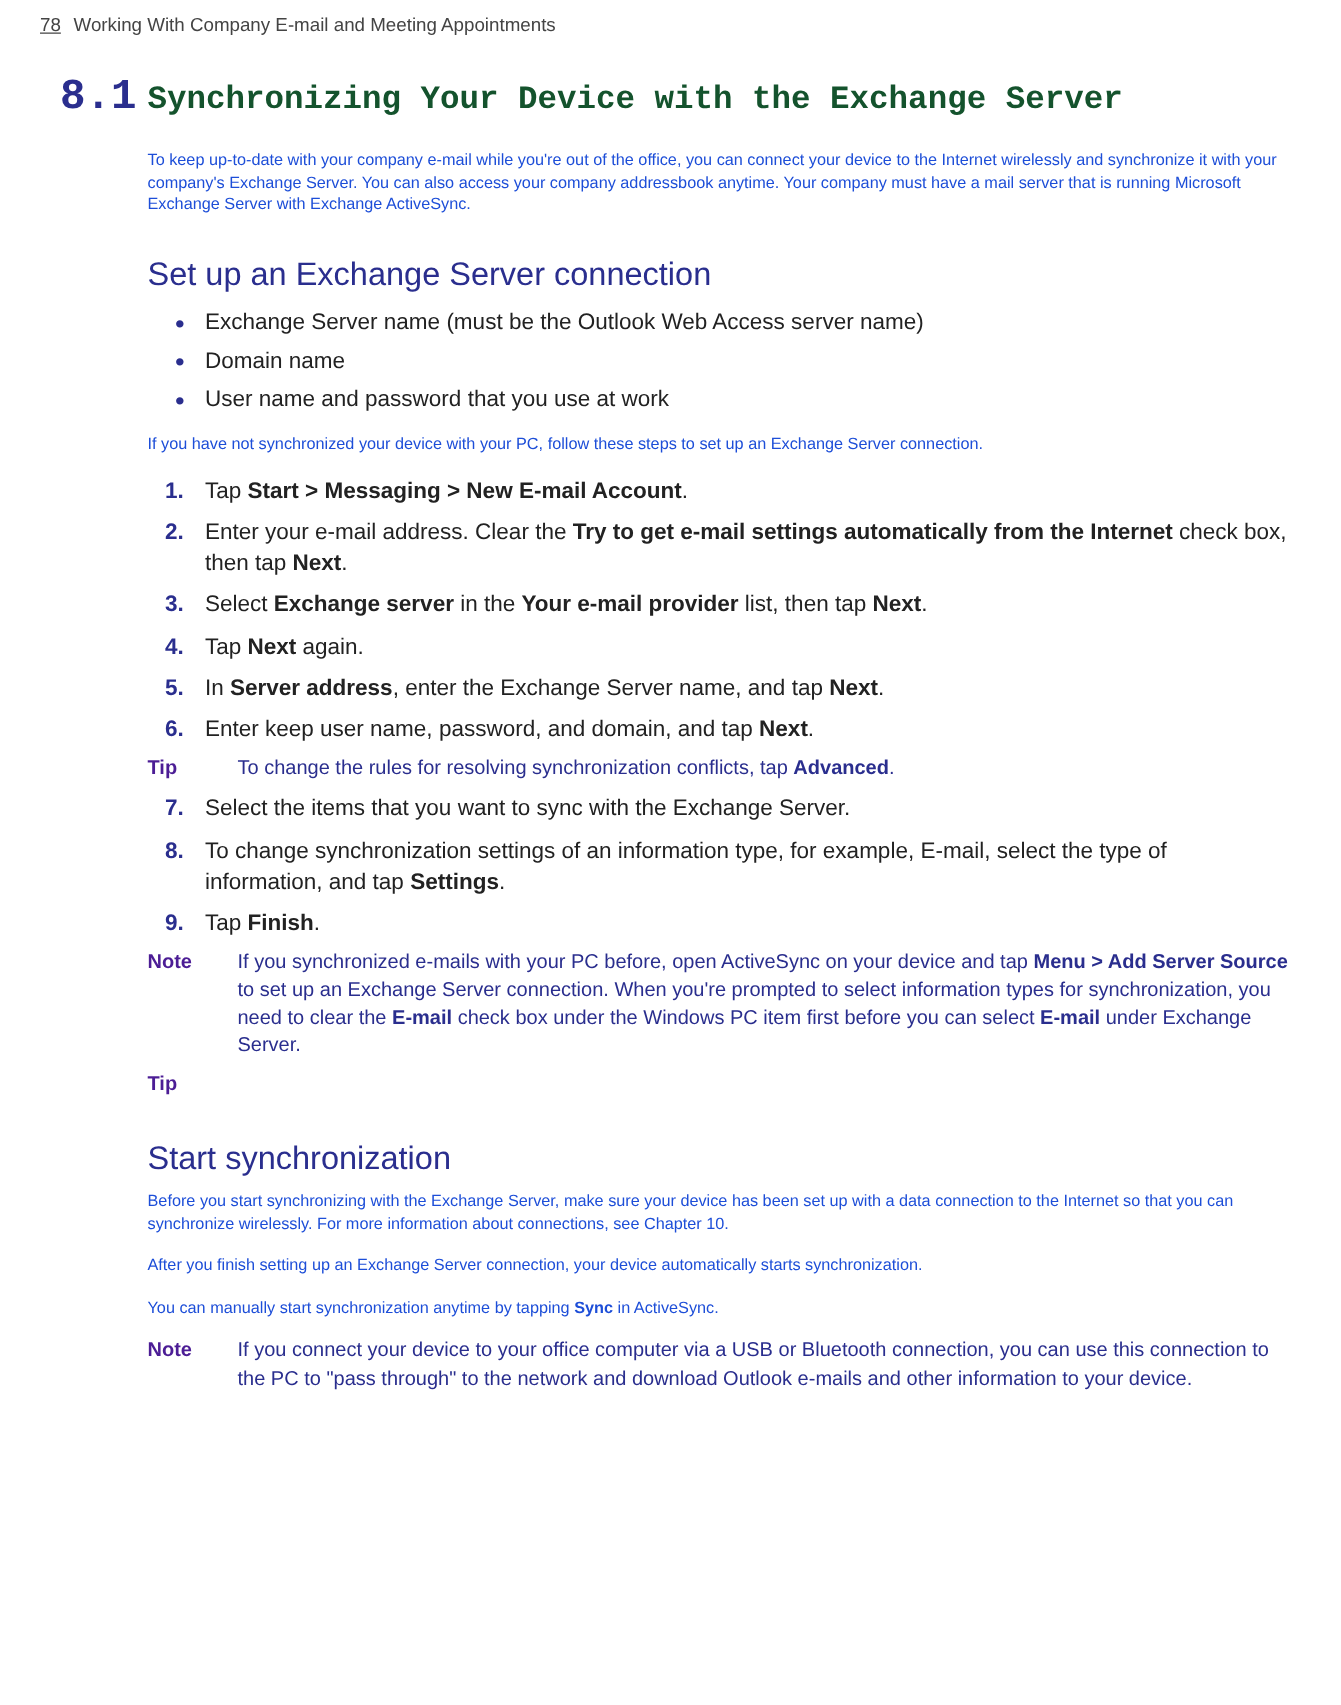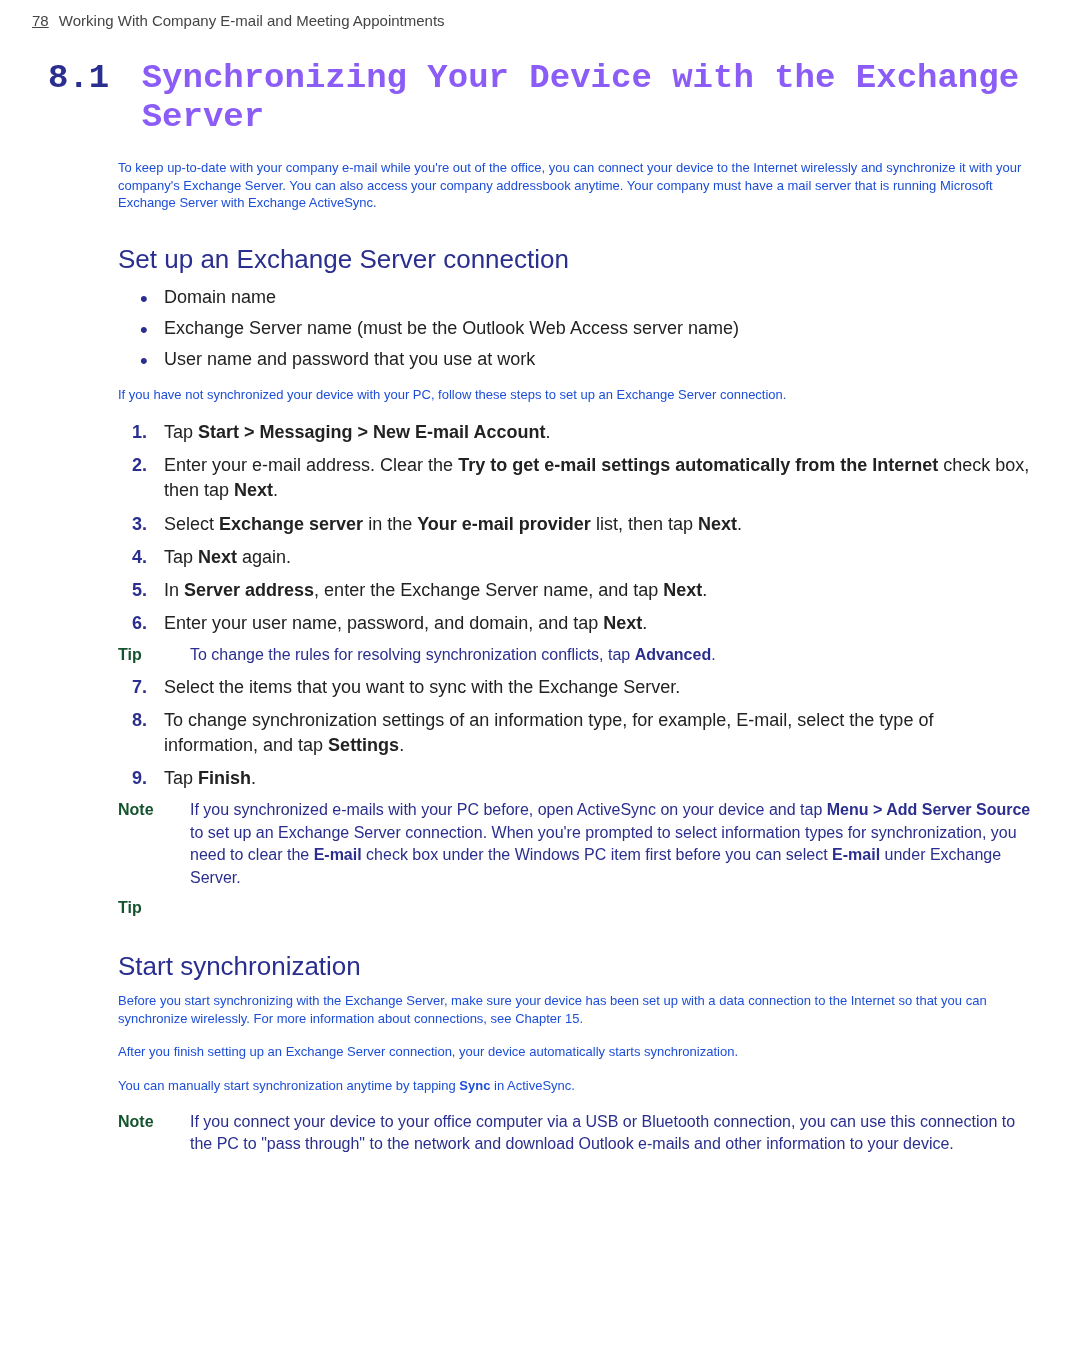--- a/index.html
+++ b/index.html
@@ -41,25 +41,24 @@
   }
   .h1-num {
     color: #2a2e8e;
     font-size: 34px;
     font-weight: 700;
     width: 70px;
     margin-left: 16px;
     text-align: left;
   }
   .h1-text {
-    color: #8b5cf6;
-    font-size: 34px;
+    color: #14532d;
+    font-size: 26px;
     font-weight: 700;
     line-height: 1.15;
-    margin-left: 32px;
   }
   .body-p {
     font-size: 13px;
     line-height: 1.35;
     color: #1d4ed8;
     margin: 0 0 16px 0;
   }
   .h2 {
     color: #2a2e8e;
     font-size: 26px;
@@ -108,21 +107,21 @@
     font-size: 18px;
   }
   .b { font-weight: 700; }
   .tip-row, .note-row {
     display: flex;
     font-size: 16px;
     line-height: 1.4;
     margin: 8px 0 8px 0;
   }
   .tip-row .label, .note-row .label {
-    color: #14532d;
+    color: #4c1d95;
     font-weight: 700;
     width: 72px;
     flex: 0 0 72px;
   }
   .tip-row .text { color: #2a2e8e; }
   .note-row .text { color: #2a2e8e; }
   .kw-blue { color: #2a2e8e; font-weight: 700; }
 </style>
 </head>
 <body>
@@ -140,22 +139,22 @@
   </div>
 
   <div class="indent-block">
 
     <p class="body-p">To keep up-to-date with your company e-mail while you're out of the office, you can connect your device to the Internet wirelessly and synchronize it with your company's Exchange Server. You can also access your company addressbook anytime. Your company must have a mail server that is running Microsoft Exchange Server with Exchange ActiveSync.</p>
 
     <div class="h2">Set up an Exchange Server connection</div>
 
 
     <ul class="bullets">
+      <li>Exchange Server name (must be the Outlook Web Access server name)</li>
       <li>Domain name</li>
-      <li>Exchange Server name (must be the Outlook Web Access server name)</li>
       <li>User name and password that you use at work</li>
     </ul>
 
     <p class="body-p">If you have not synchronized your device with your PC, follow these steps to set up an Exchange Server connection.</p>
 
     <ol class="steps">
       <li>
         <span class="num">1.</span>
         <span>Tap </span><span class="b">Start &gt; Messaging &gt; New E-mail Account</span><span>.</span>
       </li>
@@ -170,21 +169,21 @@
       <li>
         <span class="num">4.</span>
         <span>Tap </span><span class="b">Next</span><span> again.</span>
       </li>
       <li>
         <span class="num">5.</span>
         <span>In </span><span class="b">Server address</span><span>, enter the Exchange Server name, and tap </span><span class="b">Next</span><span>.</span>
       </li>
       <li>
         <span class="num">6.</span>
-        <span>Enter your user name, password, and domain, and tap </span><span class="b">Next</span><span>.</span>
+        <span>Enter keep user name, password, and domain, and tap </span><span class="b">Next</span><span>.</span>
       </li>
     </ol>
 
     <div class="tip-row">
       <div class="label">Tip</div>
       <div class="text">
         <span>To change the rules for resolving synchronization conflicts, tap </span><span class="kw-blue">Advanced</span><span>.</span>
       </div>
     </div>
 
@@ -209,21 +208,21 @@
         <span>If you synchronized e-mails with your PC before, open ActiveSync on your device and tap </span><span class="kw-blue">Menu &gt; Add Server Source</span><span> to set up an Exchange Server connection. When you're prompted to select information types for synchronization, you need to clear the </span><span class="kw-blue">E-mail</span><span> check box under the Windows PC item first before you can select </span><span class="kw-blue">E-mail</span><span> under Exchange Server.</span>
       </div>
     </div>
 
     <div class="tip-row">
       <div class="label">Tip</div>
     </div>
 
     <div class="h2">Start synchronization</div>
 
-    <p class="body-p">Before you start synchronizing with the Exchange Server, make sure your device has been set up with a data connection to the Internet so that you can synchronize wirelessly. For more information about connections, see Chapter 15.</p>
+    <p class="body-p">Before you start synchronizing with the Exchange Server, make sure your device has been set up with a data connection to the Internet so that you can synchronize wirelessly. For more information about connections, see Chapter 10.</p>
     <p class="body-p">After you finish setting up an Exchange Server connection, your device automatically starts synchronization.</p>
     <p class="body-p">
       <span>You can manually start synchronization anytime by tapping </span><span class="b">Sync</span><span> in ActiveSync.</span>
     </p>
 
     <div class="note-row">
       <div class="label">Note</div>
       <div class="text">If you connect your device to your office computer via a USB or Bluetooth connection, you can use this connection to the PC to "pass through" to the network and download Outlook e-mails and other information to your device.</div>
     </div>
 

